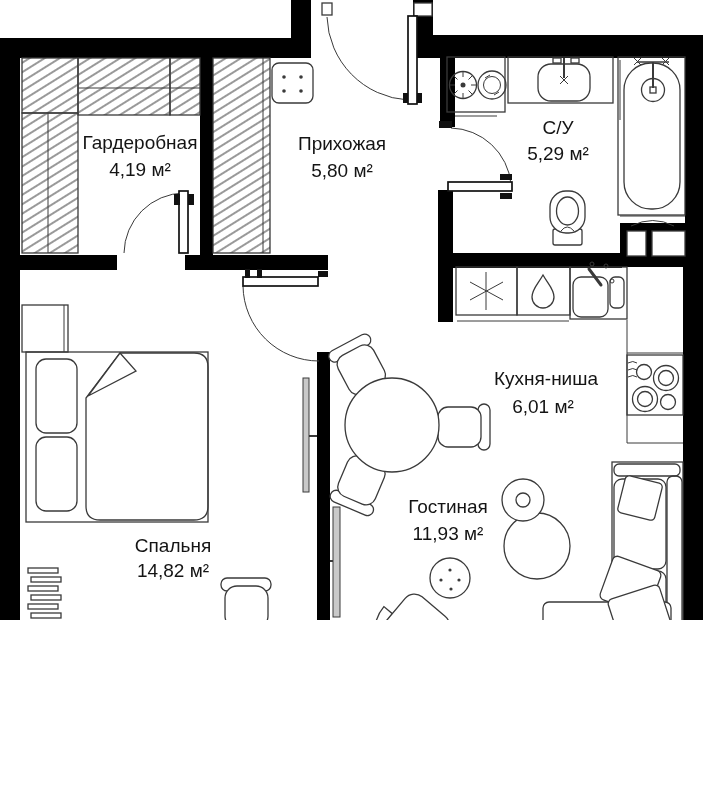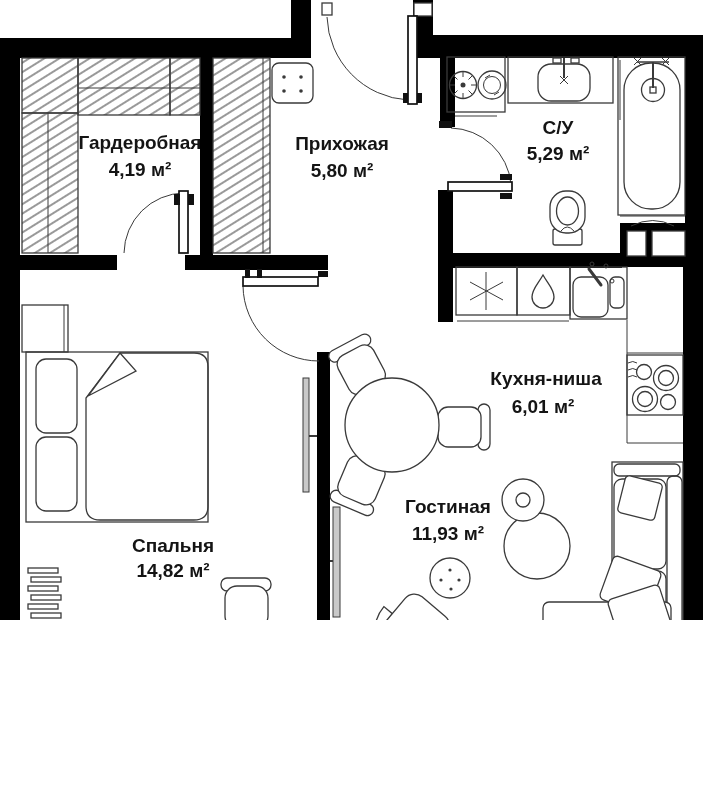--- a/index.html
+++ b/index.html
@@ -1,17 +1,17 @@
 <!DOCTYPE html>
 <html style="--wall: #000000; --line: #3a3a3a; --hatch: #6e6e6e; --text: #141414; --bg: #ffffff;"><head>
 <meta charset="utf-8">
 <style>
   :root{ --wall:#000000; --line:#3a3a3a; --hatch:#6e6e6e; --text:#141414; --bg:#ffffff; }
   html,body{margin:0;padding:0;background:var(--bg);}
-  #stage{position:relative;width:703px;height:620px;background:var(--bg);overflow:hidden;font-weight:bold;}
+  #stage{position:relative;width:703px;height:620px;background:var(--bg);overflow:hidden;}
   svg{display:block}
   .wall{fill:var(--wall);stroke:none}
   .ln{fill:none;stroke:var(--line);stroke-width:1.3}
   .thin{fill:none;stroke:var(--line);stroke-width:1}
   .fw{fill:#fff;stroke:var(--line);stroke-width:1.3}
   .leaf{fill:#fff;stroke:#111;stroke-width:1.7}
   .blk{fill:#111;stroke:none}
   .shelf{fill:url(#hz);stroke:var(--line);stroke-width:1.3}
   .rstrip{fill:url(#hv);stroke:var(--line);stroke-width:1.2}
   .tv{fill:#c9c9c9;stroke:var(--line);stroke-width:1}

